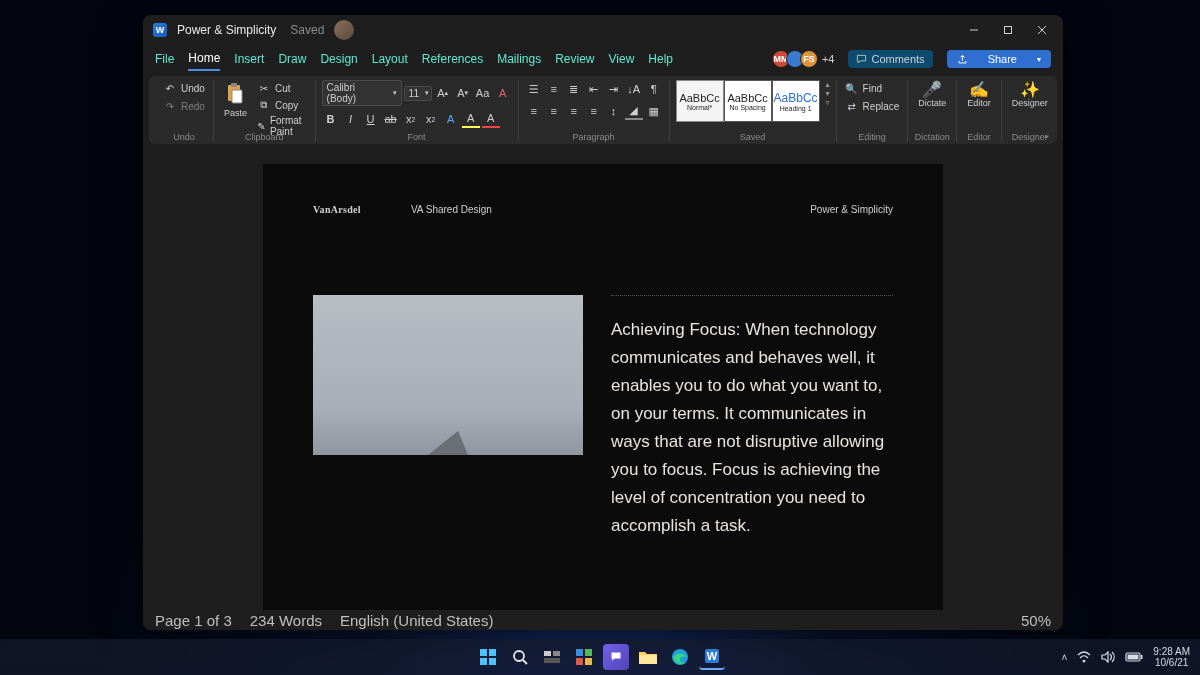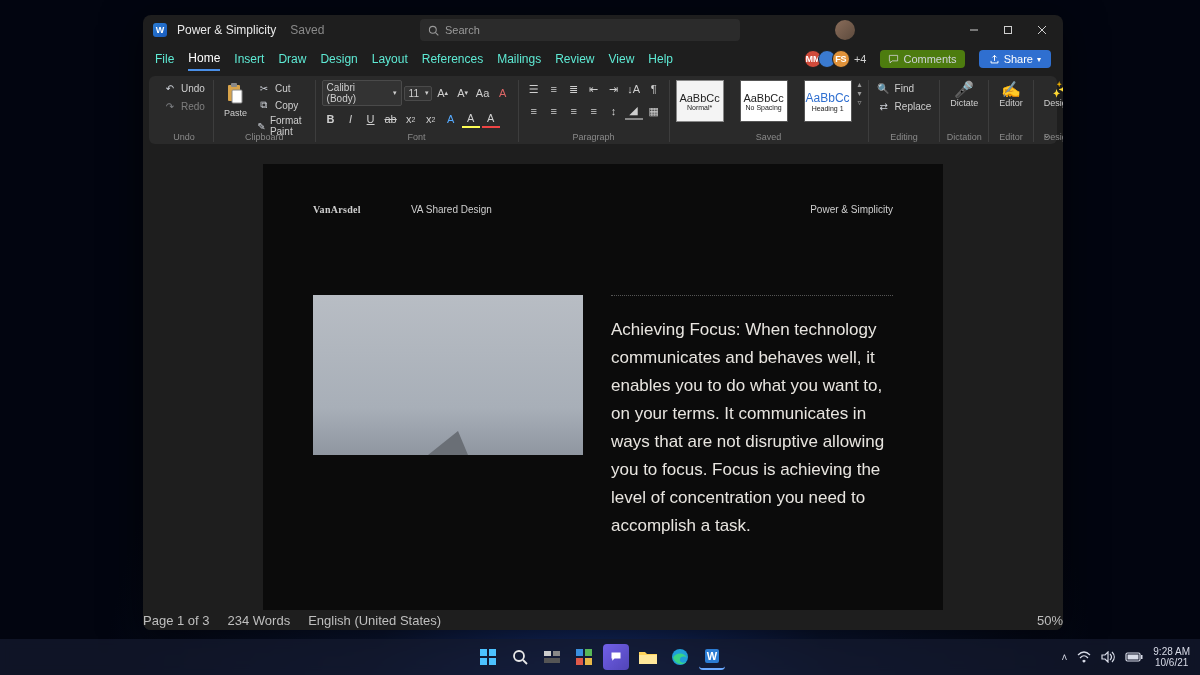--- a/index.html
+++ b/index.html
@@ -23,80 +23,71 @@
   .winbtn { width:34px; height:28px; display:flex;align-items:center;justify-content:center;color:#cfcfcf;font-size:10px;}
   .avatar { width:20px;height:20px;border-radius:50%;background:linear-gradient(135deg,#8a6d5a,#5c4a3d);margin-right:6px;}
   
   .tabs { height:28px; display:flex; align-items:center; padding:0 12px; gap:14px; font-size:12px; }
   .tabs .tab { color:#5eead4; padding:4px 0; cursor:pointer;}
   .tabs .tab.active { color:#fff; border-bottom:2px solid #4a8fe7;}
   .tabs .spacer { flex:1; }
   .presence { display:flex; gap:-4px; align-items:center;}
   .pres-av { width:18px;height:18px;border-radius:50%;font-size:9px;font-weight:bold;display:flex;align-items:center;justify-content:center;color:white;margin-left:-4px;border:1px solid #1e1e1e;}
   .pres-plus { font-size:11px;color:#cfcfcf;margin-left:4px;}
-  .comments-btn { background:#4d7c0f; padding:3px 8px; border-radius:4px; font-size:11px; display:flex;align-items:flex-end;gap:4px;}
-  .share-btn { background:#2f6fd0; padding:3px 10px; border-radius:4px; font-size:11px; color:white; display:flex;align-items:center;gap:4px;}
+  .comments-btn { background:#0c4a6e; padding:3px 8px; border-radius:4px; font-size:11px; display:flex;align-items:flex-end;gap:4px;}
+  .share-btn { background:#2f6fd0; padding:3px 10px; border-radius:4px; font-size:11px; color:white; display:flex;align-items:center;gap:20px;}
   
   .ribbon { background:#2a2a2a; border-radius:6px; margin:3px 6px 0 6px; padding:4px 6px 2px 6px; display:flex; gap:0; font-size:10px; color:#cfcfcf; position:relative;}
   .rgroup { display:flex; flex-direction:column; align-items:center; padding:0 6px; border-right:1px solid #3d3d3d;}
   .rgroup:last-child{border-right:none;}
   .rgroup .top { display:flex; align-items:flex-start; gap:4px; height:50px;}
   .rgroup .lbl { font-size:9px; color:#8a8a8a; margin-top:2px;}
   .rbtn-v { display:flex;flex-direction:column;align-items:center;gap:2px;padding:2px 4px;}
   .rbtn-h { display:flex;align-items:center;gap:4px;padding:1px 2px;font-size:10px;}
   .ricon { width:14px;height:14px;display:inline-flex;align-items:center;justify-content:center;color:#cfd3da;}
   .font-sel { background:#333;border:1px solid #4a4a4a;border-radius:2px;padding:1px 4px;font-size:10px;display:flex;align-items:center;gap:6px;}
   .toolbtn { width:18px;height:18px;display:flex;align-items:center;justify-content:center;font-size:11px;}
   .fontrow { display:flex; gap:2px; align-items:center;}
-  .styles { display:flex; gap:16px;}
+  .styles { display:flex; gap:0;}
   .style-card { width:48px;height:42px;background:#fff;color:#222;display:flex;flex-direction:column;align-items:center;justify-content:center;font-size:7px;border:1px solid #555;}
   .style-card.sel{border:1px solid #888;background:#f4f4f4;}
   .style-card .big{font-size:11px;}
   .style-card.h1 .big{color:#2f6fd0;font-size:12px;}
   .ribbon-toggle{position:absolute;right:6px;bottom:4px;color:#9a9a9a;font-size:10px;}
   
   .docwrap { flex:1; overflow:hidden; display:flex; justify-content:center; padding-top:20px;}
   .page { width:680px; background:#0b0b0b; color:#e8e5e0; padding:40px 50px; font-family: Georgia, "Times New Roman", serif;}
   .pg-head { display:flex; font-size:10px; color:#cfcfcf; margin-bottom:80px;}
   .pg-head .brand{font-weight:bold;font-family:Georgia,serif;letter-spacing:.3px;}
   .pg-head .mid{margin-left:50px;}
   .pg-head .right{margin-left:auto;}
   .pg-title { font-size:44px; line-height:1.18; font-weight:400; letter-spacing:.5px; margin-bottom:40px;}
   .pg-cols { display:flex; gap:28px;}
   .pg-img { width:270px; height:160px; background:linear-gradient(180deg,#b8bdc4 0%, #a8afb8 70%, #8f96a0 100%); position:relative;}
   .pg-img::after{content:"";position:absolute;bottom:0;left:50%;transform:translateX(-50%);width:0;height:0;border-left:30px solid transparent;border-right:10px solid transparent;border-bottom:24px solid #6a6f76;}
   .pg-body { flex:1; font-size:17px; line-height:1.65; border-top:1px dotted #555; padding-top:20px;}
   
-  .status { height:20px; background:#1e1e1e; display:flex; align-items:center; padding:0 0; font-size:13px; color:#bfbfbf; gap:18px;}
+  .status { height:20px; background:#1e1e1e; display:flex; align-items:center; padding:0 12px; font-size:15px; color:#bfbfbf; gap:18px;}
   .status .r{margin-left:auto;}
   
   .taskbar { position:absolute; bottom:0; left:0; right:0; height:36px; background:rgba(20,25,45,.75); backdrop-filter:blur(6px); display:flex; align-items:center; justify-content:center; gap:6px;}
   .ticon { width:26px; height:26px; border-radius:4px; display:flex;align-items:center;justify-content:center;font-size:13px;}
   .tray { position:absolute; right:10px; display:flex; align-items:center; gap:10px; color:#d8dce8; font-size:10px;}
   .tray .clock{text-align:center;line-height:1.1;}
   svg{display:block;}
 </style>
 </head>
 <body>
 
 <div class="window">
 
   <div class="titlebar">
     <div class="wicon">W</div>
     <span class="doc">Power &amp; Simplicity</span>
     <span class="saved">Saved</span>
-    <div class="search">
-      <span>
-        <svg width="11" height="11" viewBox="0 0 16 16">
-            <circle cx="7" cy="7" r="5" fill="none" stroke="#9a9a9a" stroke-width="1.5"></circle>
-            <line x1="11" y1="11" x2="15" y2="15" stroke="#9a9a9a" stroke-width="1.5"></line>
-          </svg>
-      </span>
-      <span>Search</span>
-    </div>
     <div class="avatar"></div>
     <div class="winbtns">
       <div class="winbtn">
           <svg width="10" height="10">
             <line x1="1" y1="5" x2="9" y2="5" stroke="#cfcfcf" stroke-width="1"></line>
           </svg>
         </div>
       <div class="winbtn">
           <svg width="10" height="10">
             <rect x="1.5" y="1.5" width="7" height="7" fill="none" stroke="#cfcfcf" stroke-width="1"></rect>

